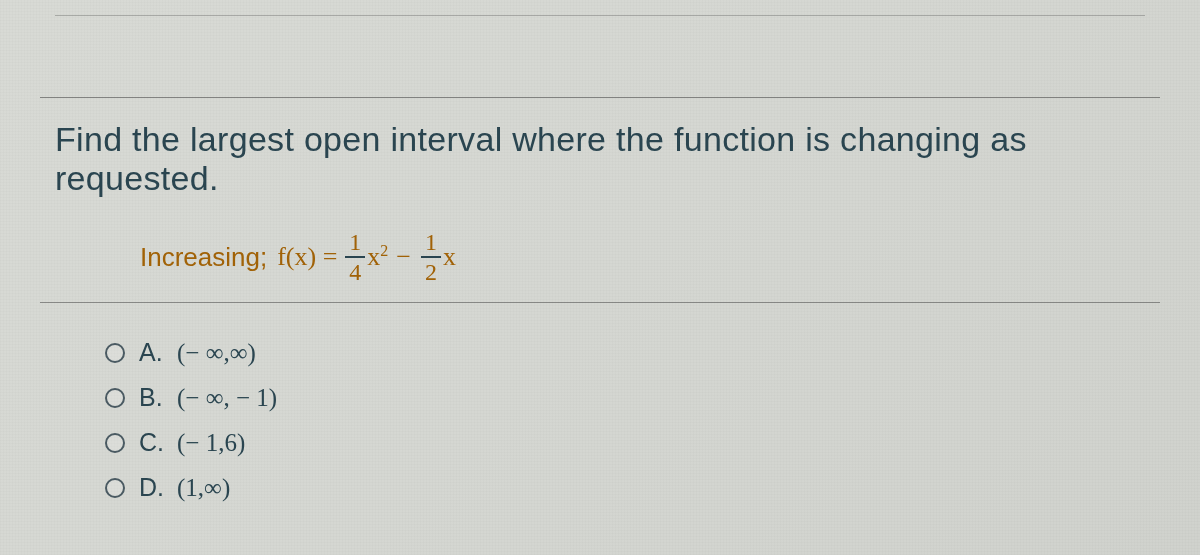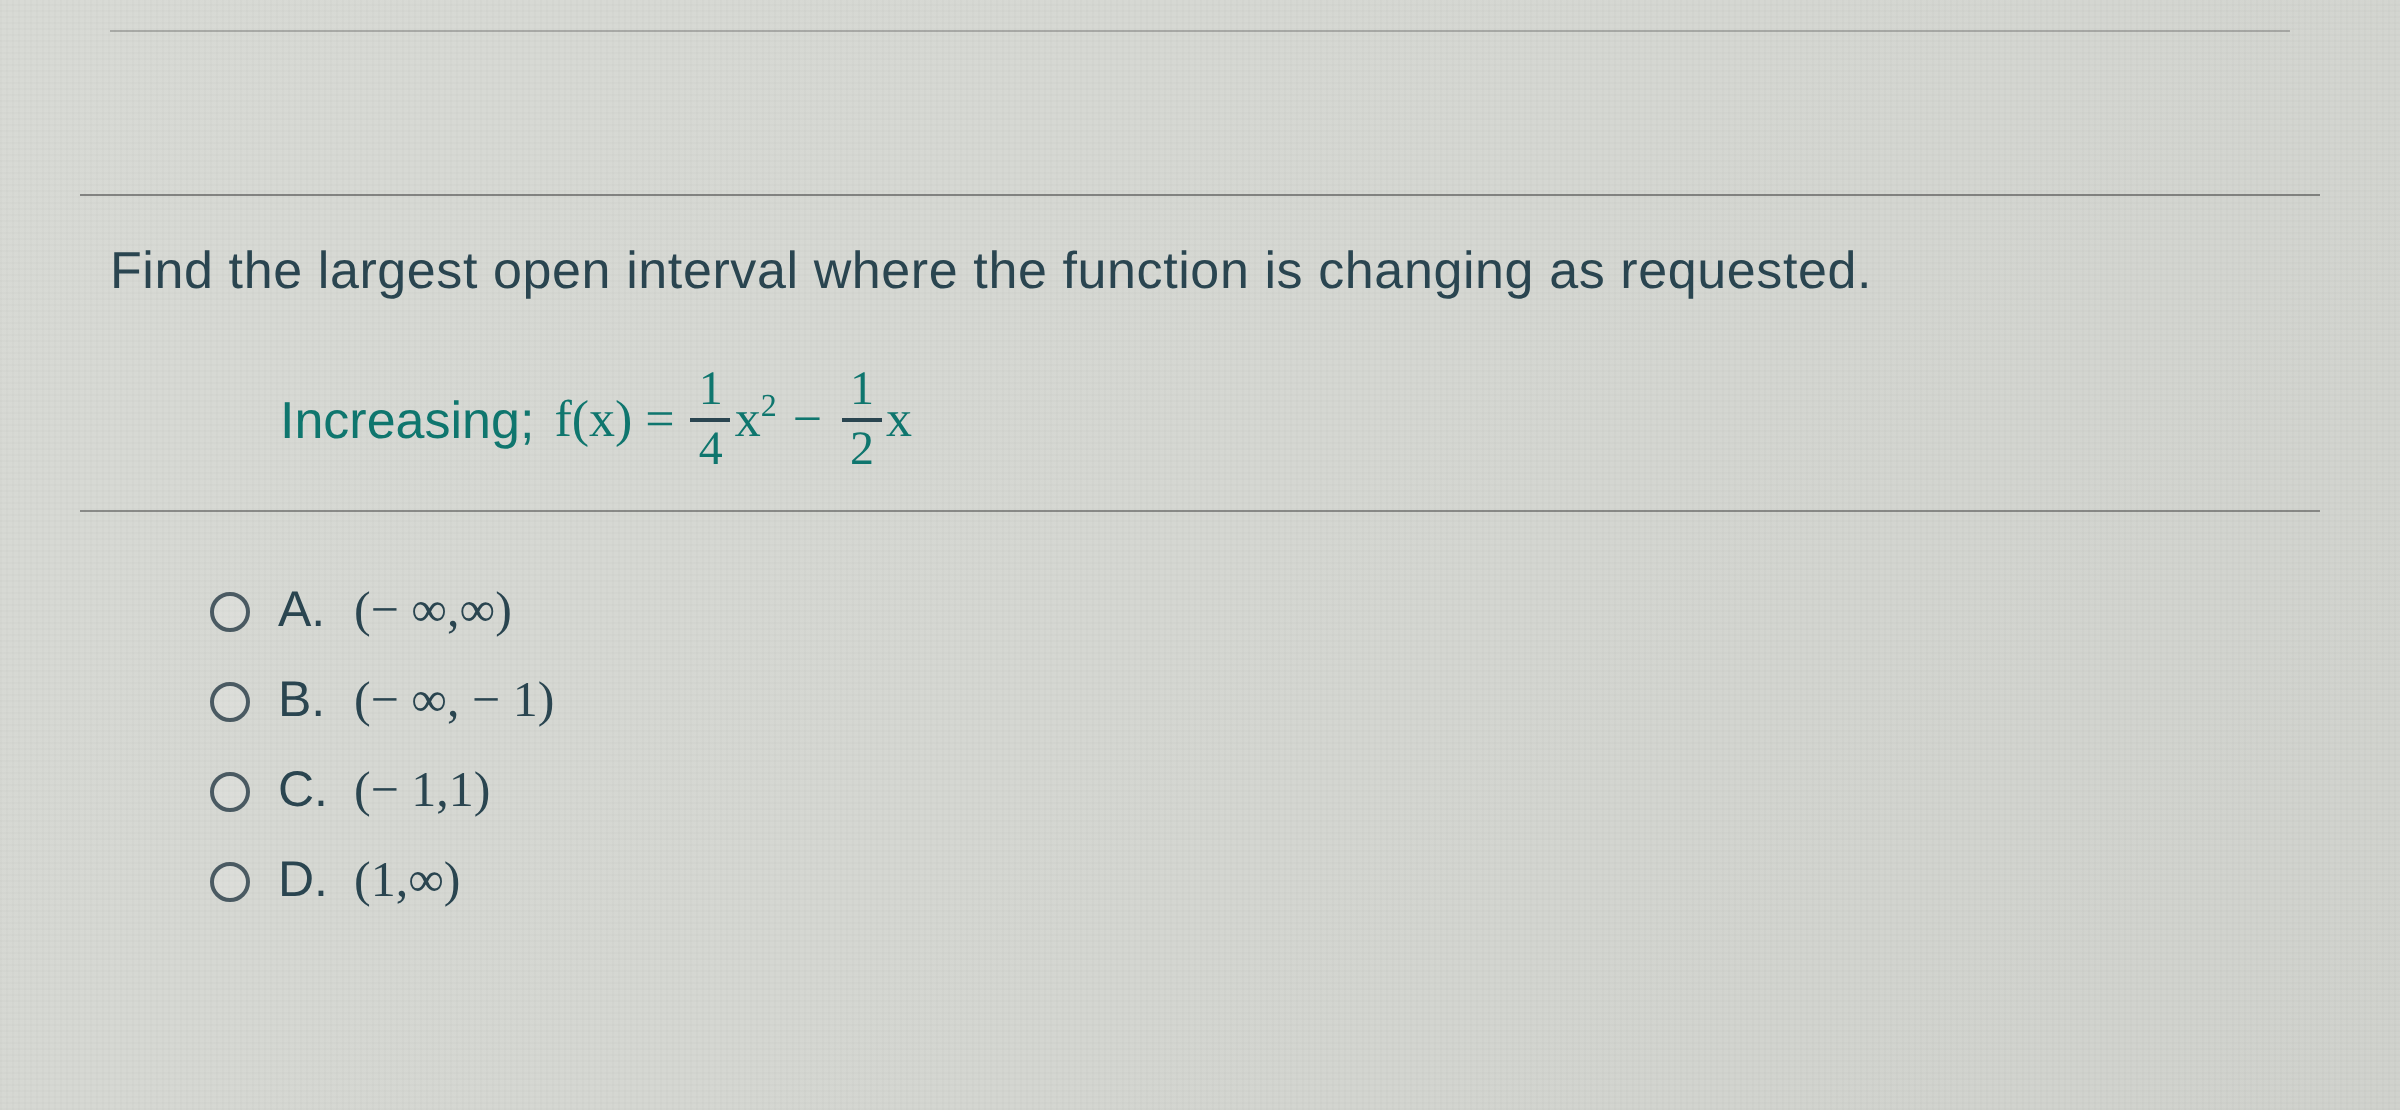--- a/index.html
+++ b/index.html
@@ -38,30 +38,30 @@
     }
     .hr-top {
       position: absolute;
       top: 97px;
       left: 40px;
       right: 40px;
       height: 1px;
       background: rgba(60,60,60,0.55);
     }
     .problem-text {
-      font-size: 26px;
+      font-size: 34px;
       color: #2a4550;
       letter-spacing: 0.3px;
       margin-bottom: 32px;
     }
     .formula-row {
       display: flex;
       align-items: center;
       font-size: 26px;
-      color: #0f766e;
+      color: #a16207;
       margin-bottom: 18px;
       padding-left: 85px;
     }
     .formula-label {
       margin-right: 10px;
     }
     .fraction {
       display: inline-flex;
       flex-direction: column;
       align-items: center;
@@ -159,21 +159,21 @@
 
     <div class="option">
       <div class="radio"></div>
       <span class="opt-letter">B.</span>
       <span class="math">(− ∞, − 1)</span>
     </div>
 
     <div class="option">
       <div class="radio"></div>
       <span class="opt-letter">C.</span>
-      <span class="math">(− 1,1)</span>
+      <span class="math">(− 1,6)</span>
     </div>
 
     <div class="option">
       <div class="radio"></div>
       <span class="opt-letter">D.</span>
       <span class="math">(1,∞)</span>
     </div>
 
   </div>
 

